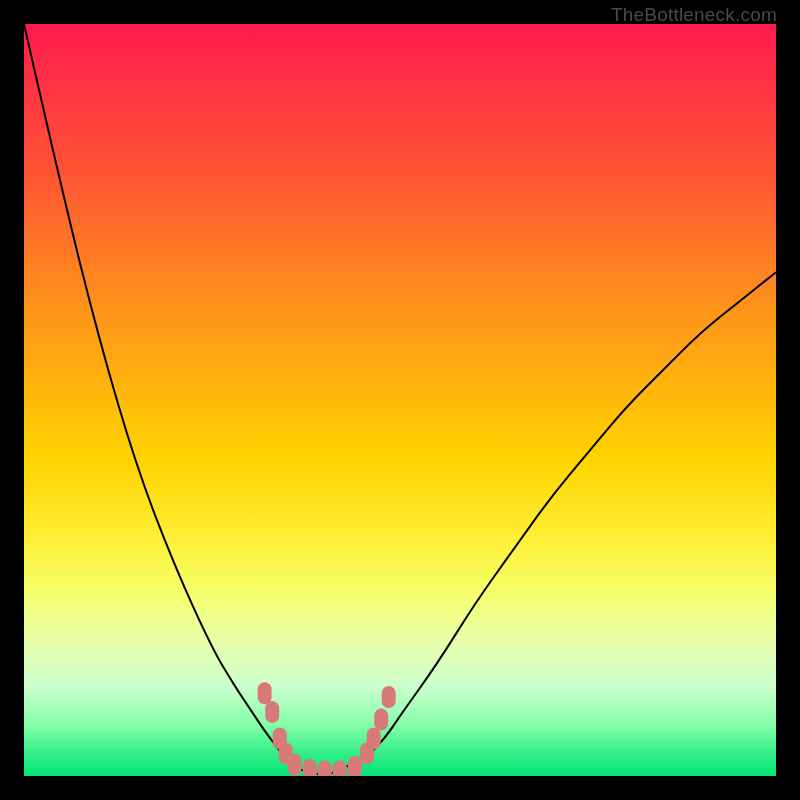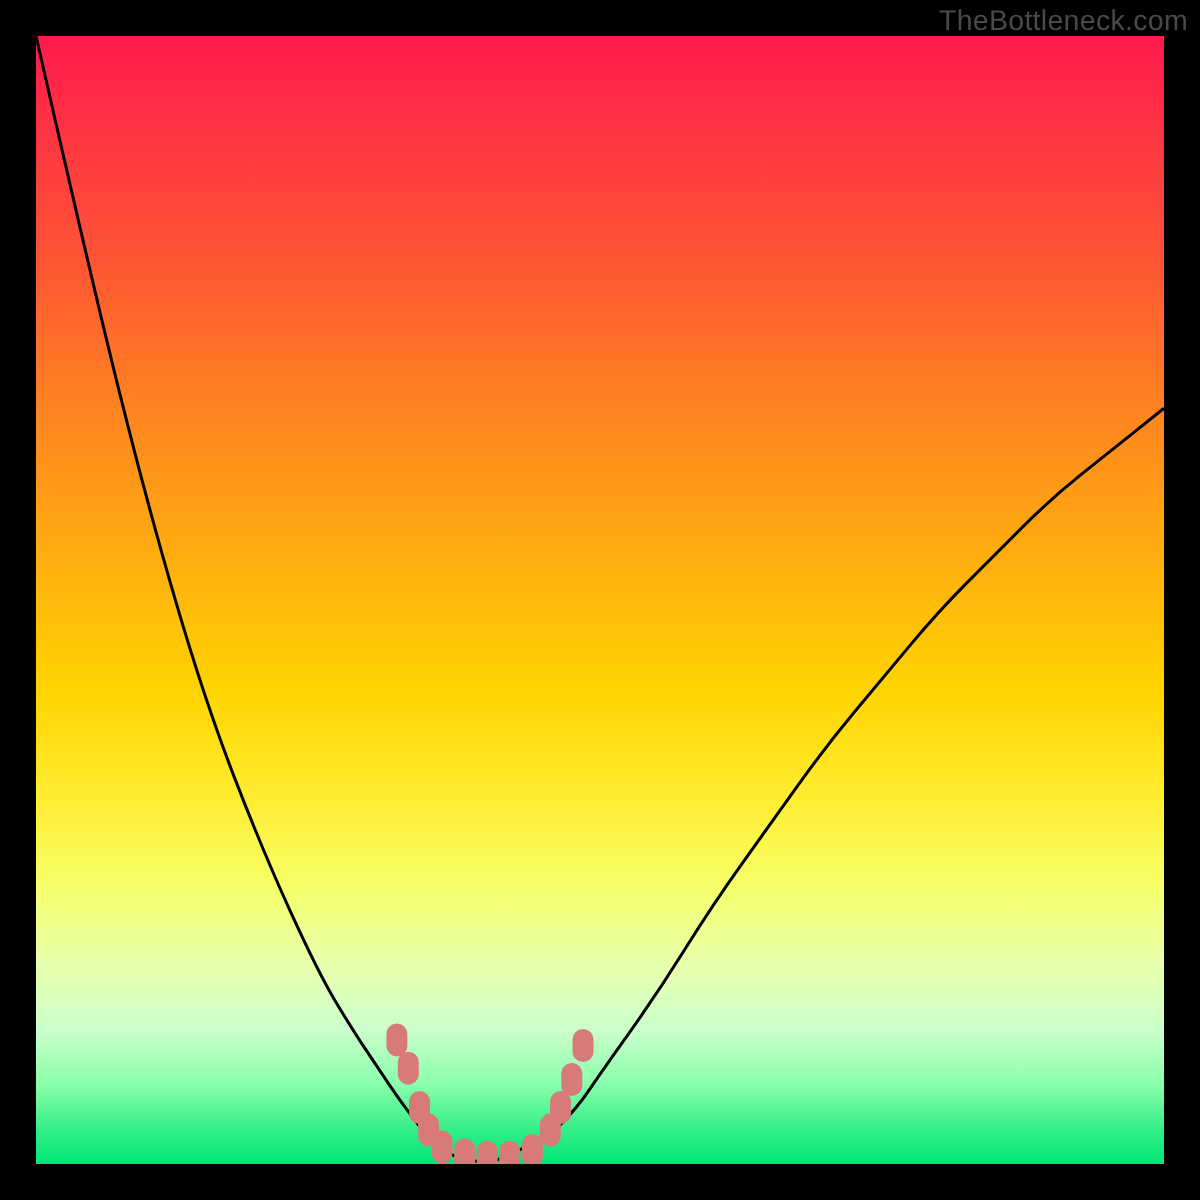--- a/index.html
+++ b/index.html
@@ -22,21 +22,21 @@
       #f6ff66 75%,
       #e8ffaa 82%,
       #ccffcc 88%,
       #88ffaa 93%,
       #33ee88 97%,
       #00e676 100%);
   }
   .watermark {
     position: absolute;
     top: 4px;
-    right: 8px;
+    right: 23px;
     color: #4a4a4a;
     font-size: 19px;
     font-weight: 500;
     letter-spacing: 0.2px;
     z-index: 10;
   }
   svg.curves {
     position: absolute;
     left: 0; top: 0;
     width: 752px; height: 752px;

